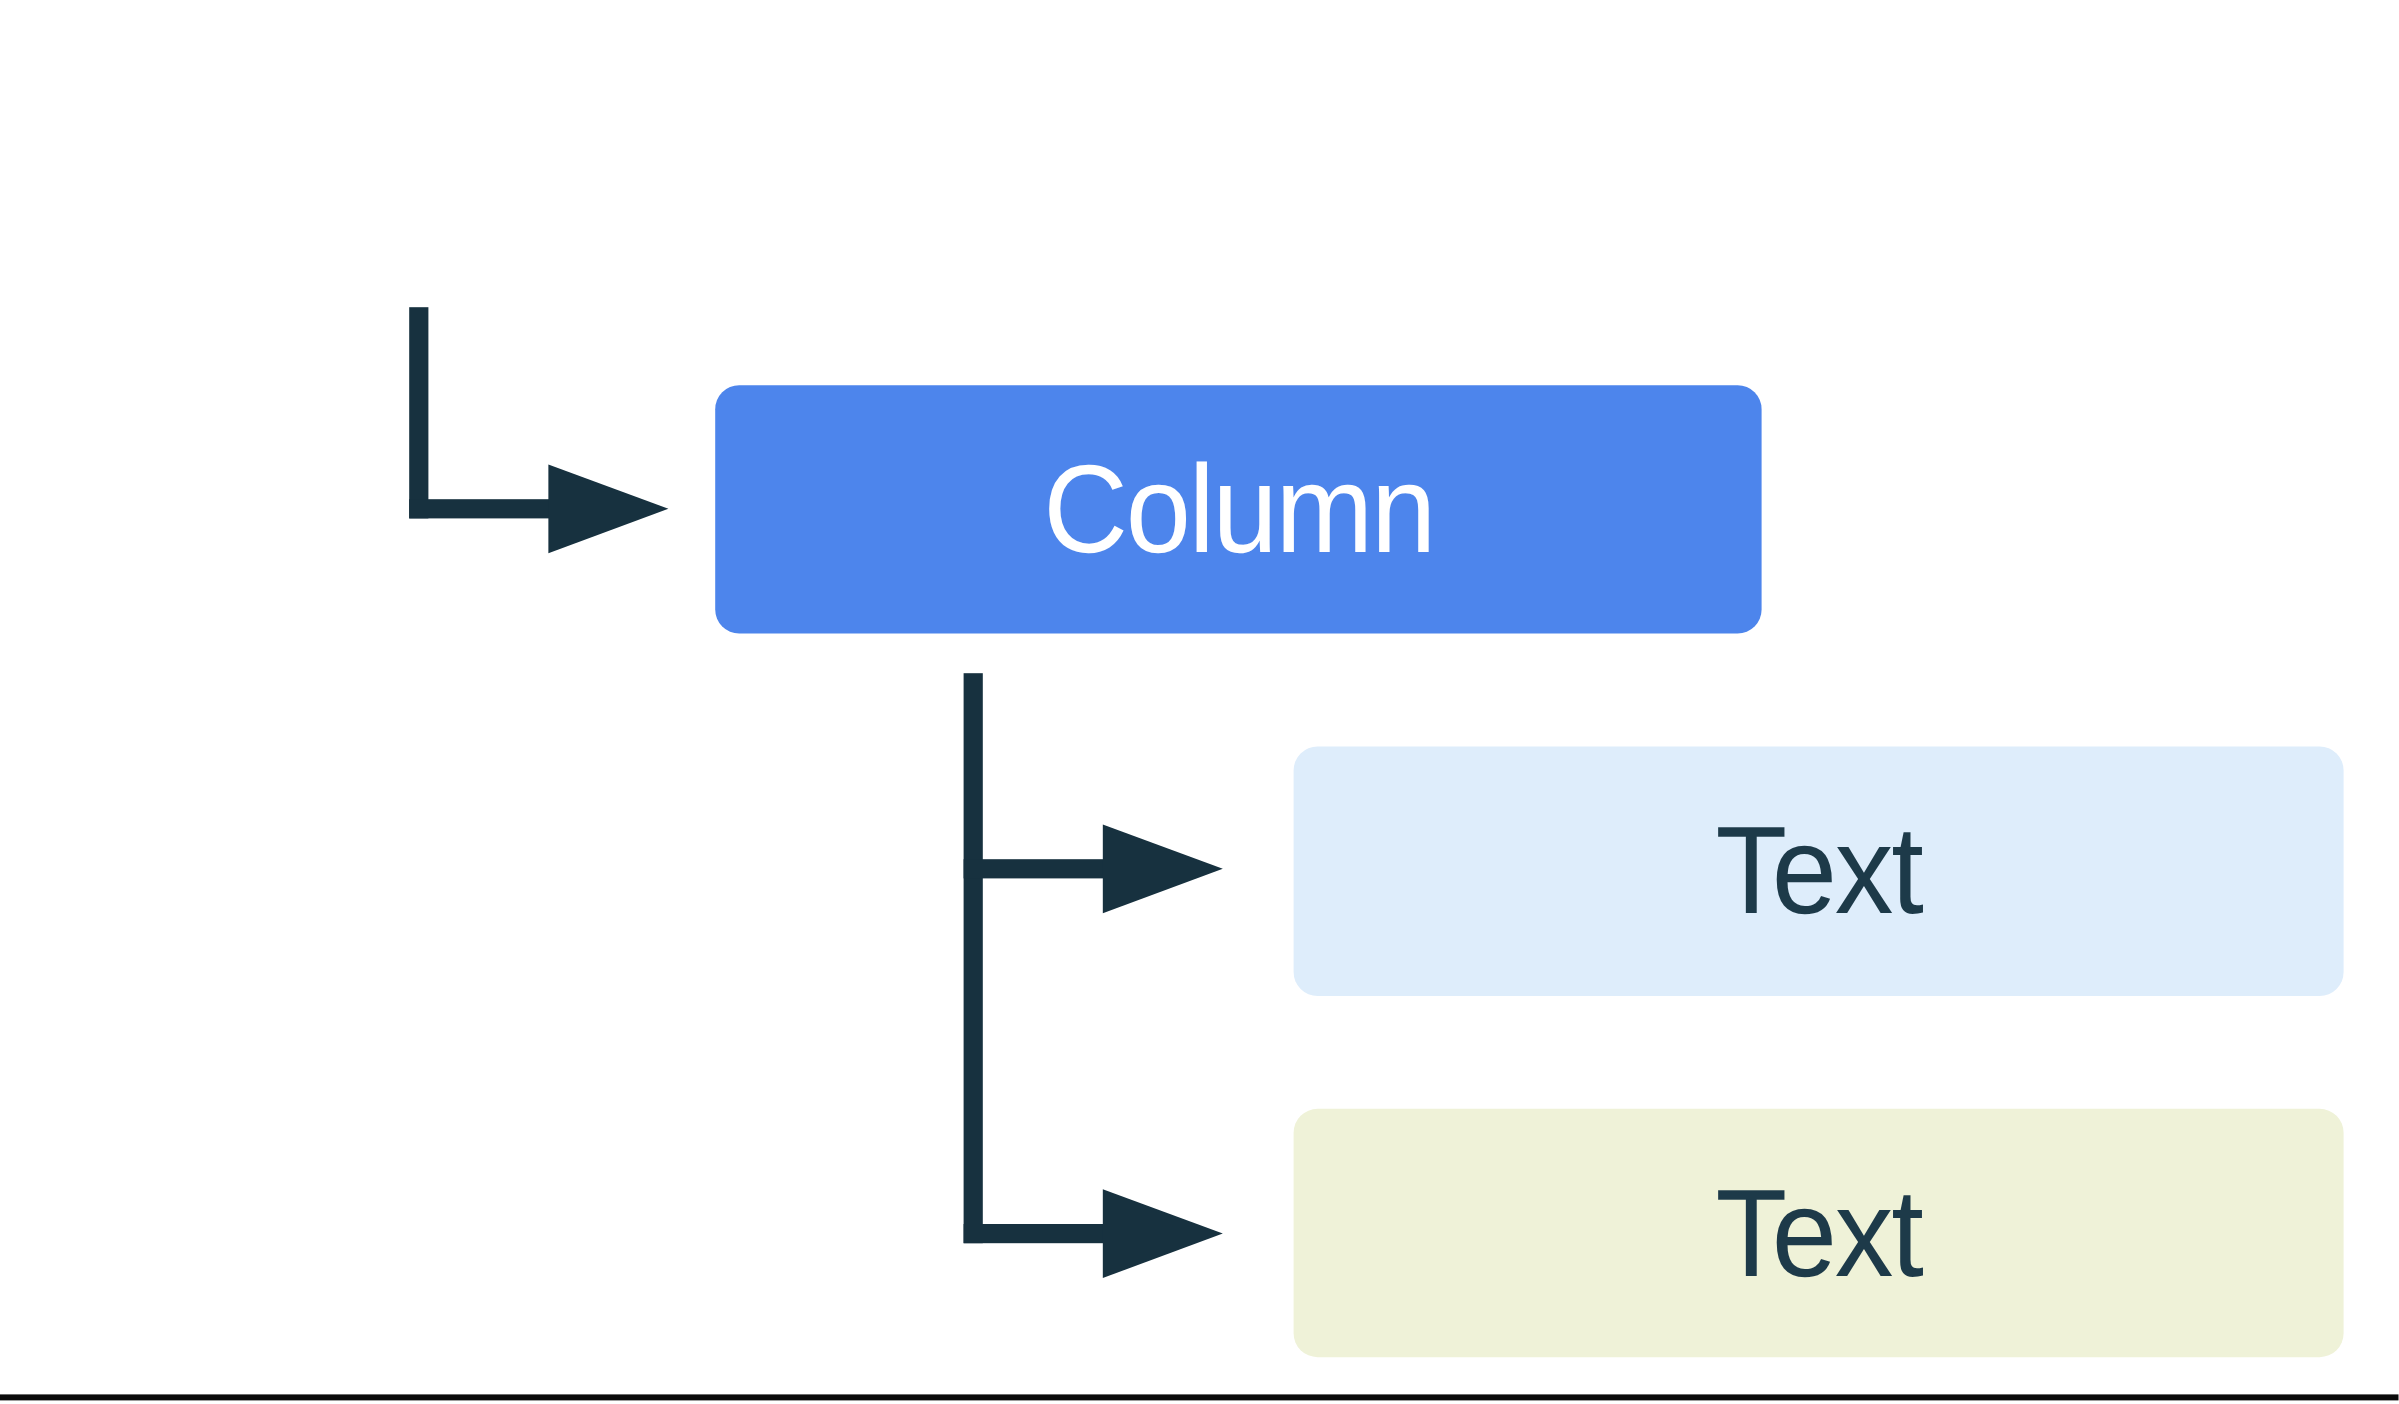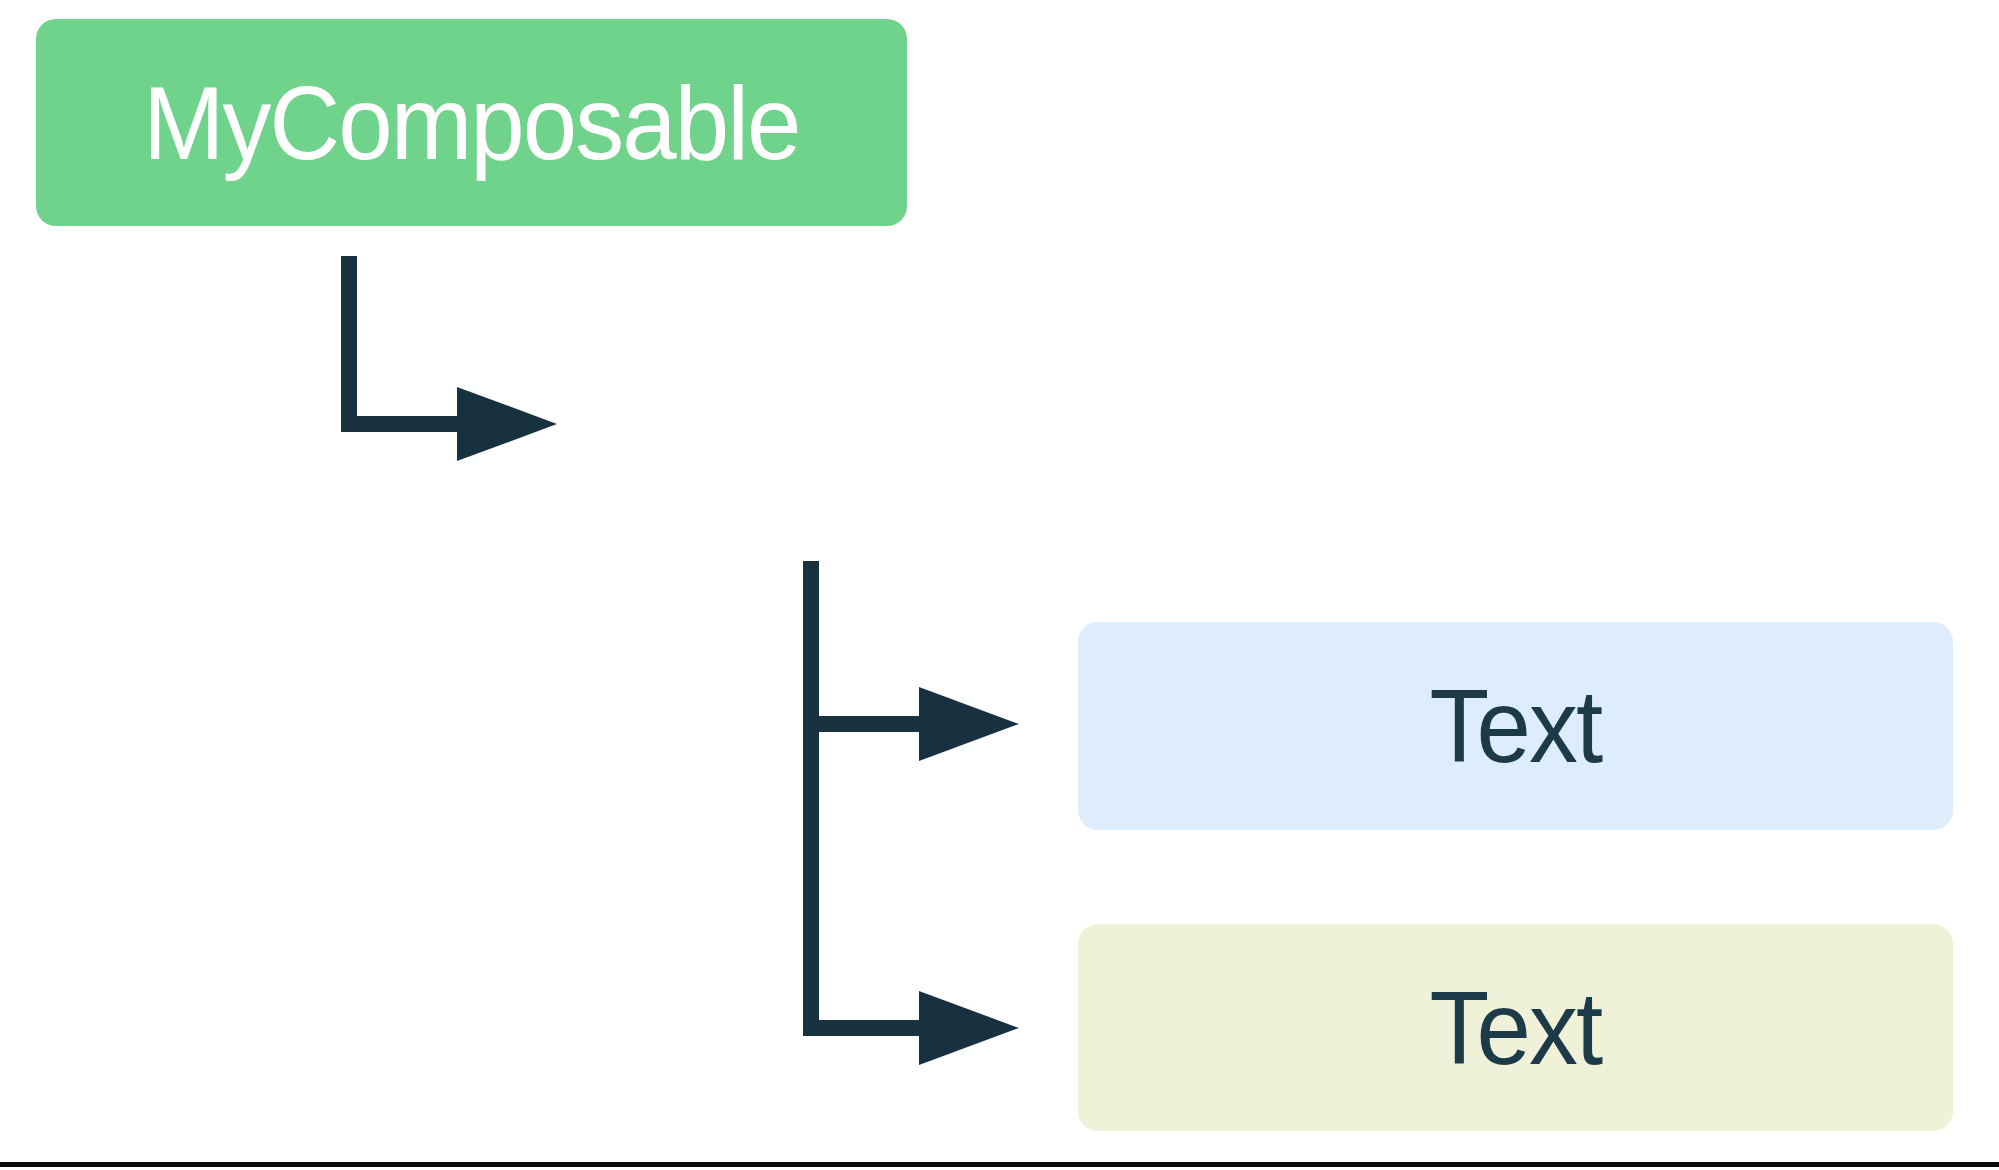--- a/index.html
+++ b/index.html
@@ -75,28 +75,28 @@
     width: 1999px;
     height: 5px;
     background: var(--line-color);
   }
 </style>
 </head>
 <body>
 
 <div class="canvas">
 
-  <div class="node node-mycomposable" style="background-color: rgb(112, 211, 139); color: rgb(255, 255, 255);">
-    <span class="label">MyComposable</span>
-  </div>
 
   <div class="stem edge1-stem"></div>
   <div class="hbar edge1-bar"></div>
   <div class="arrowhead edge1-head"></div>
 
+  <div class="node node-column" style="background-color: rgb(77, 133, 236); color: rgb(255, 255, 255);">
+    <span class="label">Column</span>
+  </div>
 
   <div class="stem edge2-stem"></div>
 
   <div class="hbar edge2-bar"></div>
   <div class="arrowhead edge2-head"></div>
 
   <div class="hbar edge3-bar"></div>
   <div class="arrowhead edge3-head"></div>
 
   <div class="node node-text-1" style="background-color: rgb(222, 237, 251); color: rgb(29, 58, 73);">

